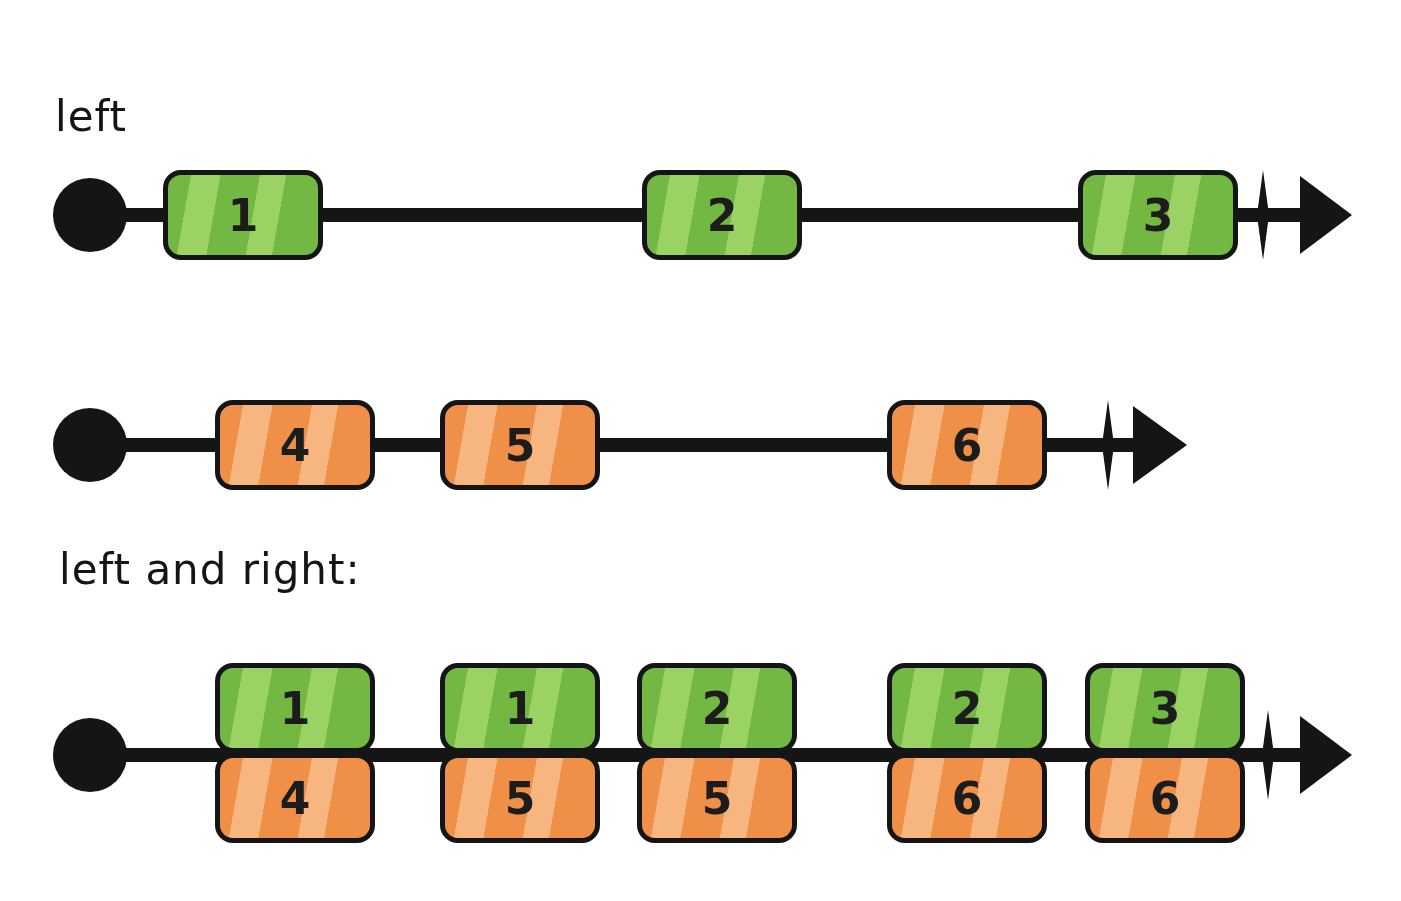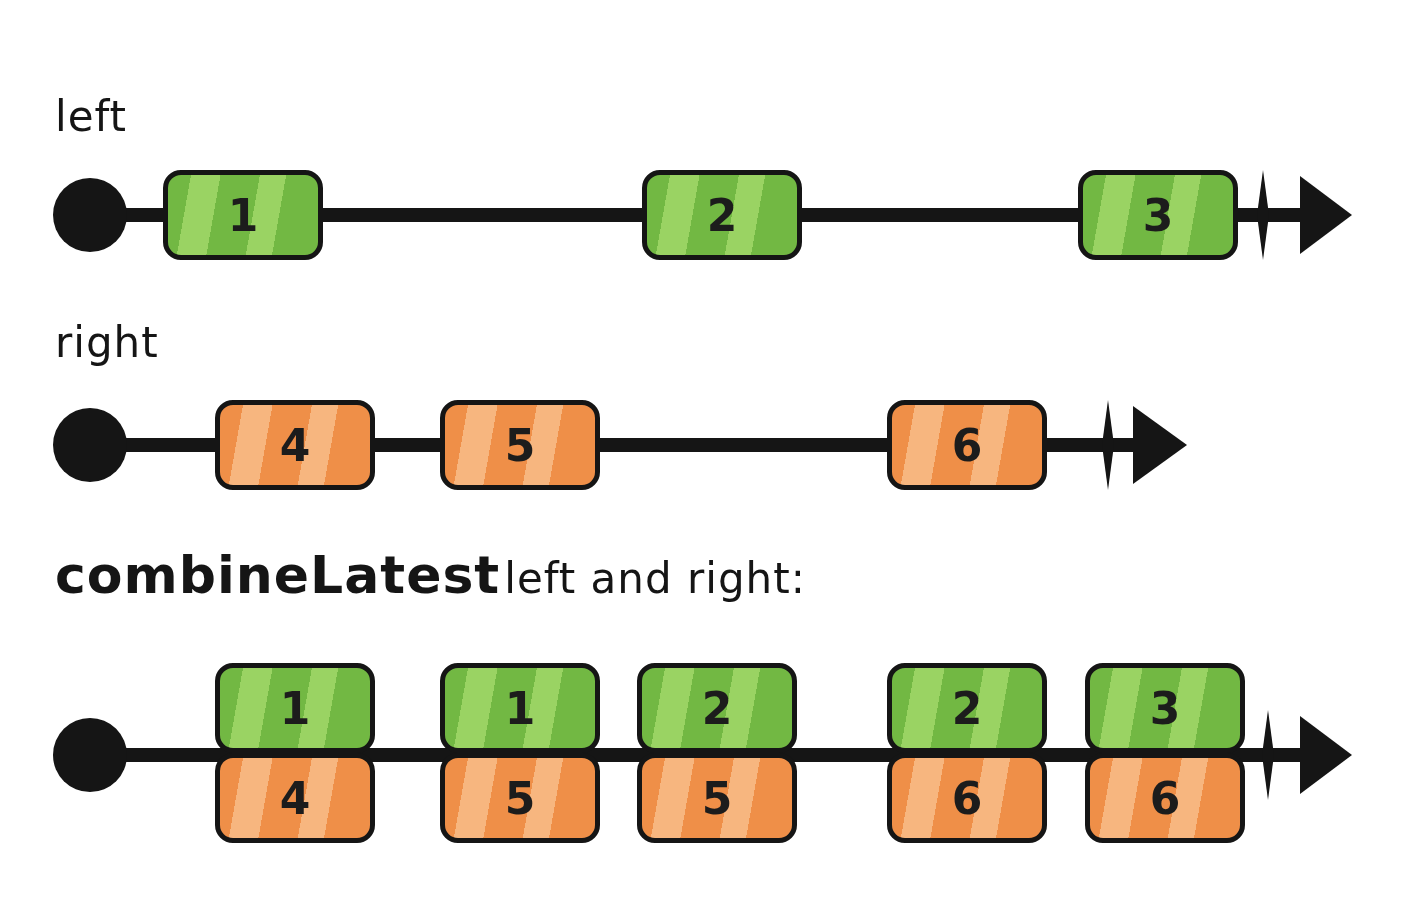--- a/index.html
+++ b/index.html
@@ -109,24 +109,22 @@
 
     <g>
       <line class="ink-stroke" x1="90" y1="755" x2="1302" y2="755"></line>
       <circle class="ink" cx="90" cy="755" r="37"></circle>
       <polygon class="ink" points="1268,710 1274,755 1268,800 1262,755"></polygon>
       <polygon class="ink" points="1300,716 1352,755 1300,794"></polygon>
     </g>
   </svg>
 
   <div class="stream-label" style="left:55px;top:92px">left</div>
-  <div class="stream-label" style="left:55px;top:318px">right</div>
 
   <div class="title-row">
-    <span class="title-op">combineLatest</span>
     <span class="title-suffix">left and right:</span>
   </div>
 
   <div class="marble green" style="left:163px;top:170px">
     <span class="num">1</span>
   </div>
   <div class="marble green" style="left:642px;top:170px">
     <span class="num">2</span>
   </div>
   <div class="marble green" style="left:1078px;top:170px">

